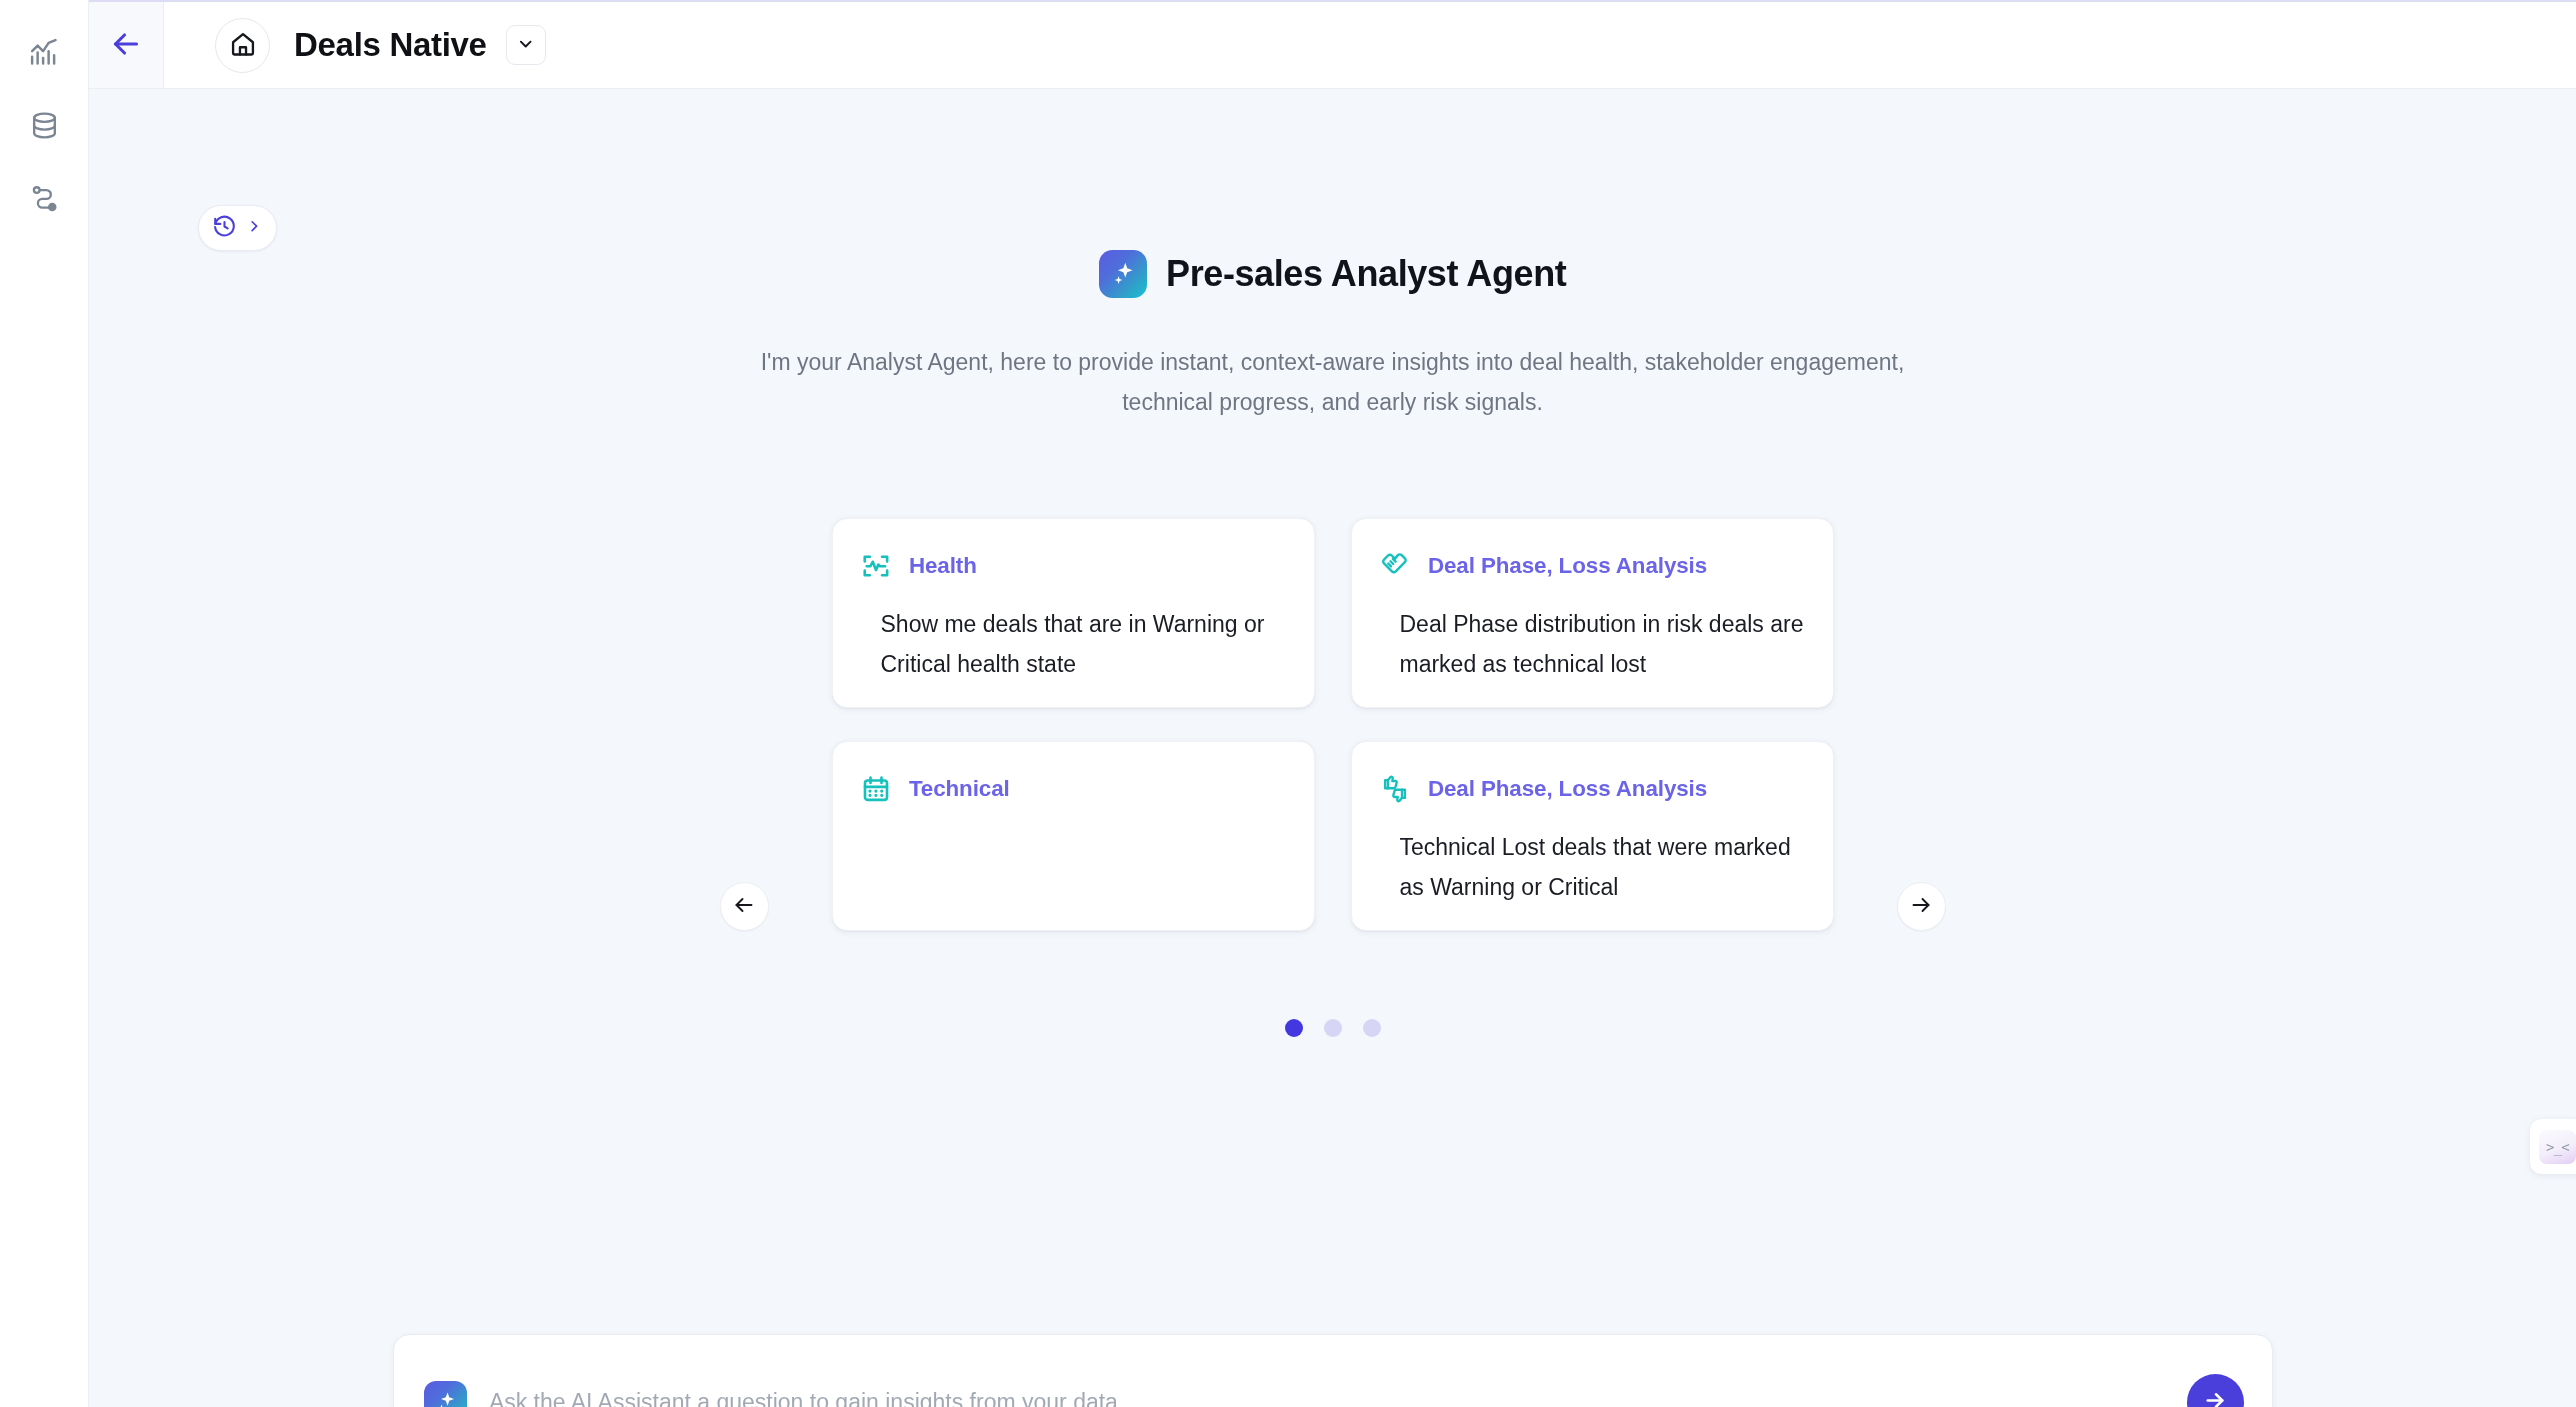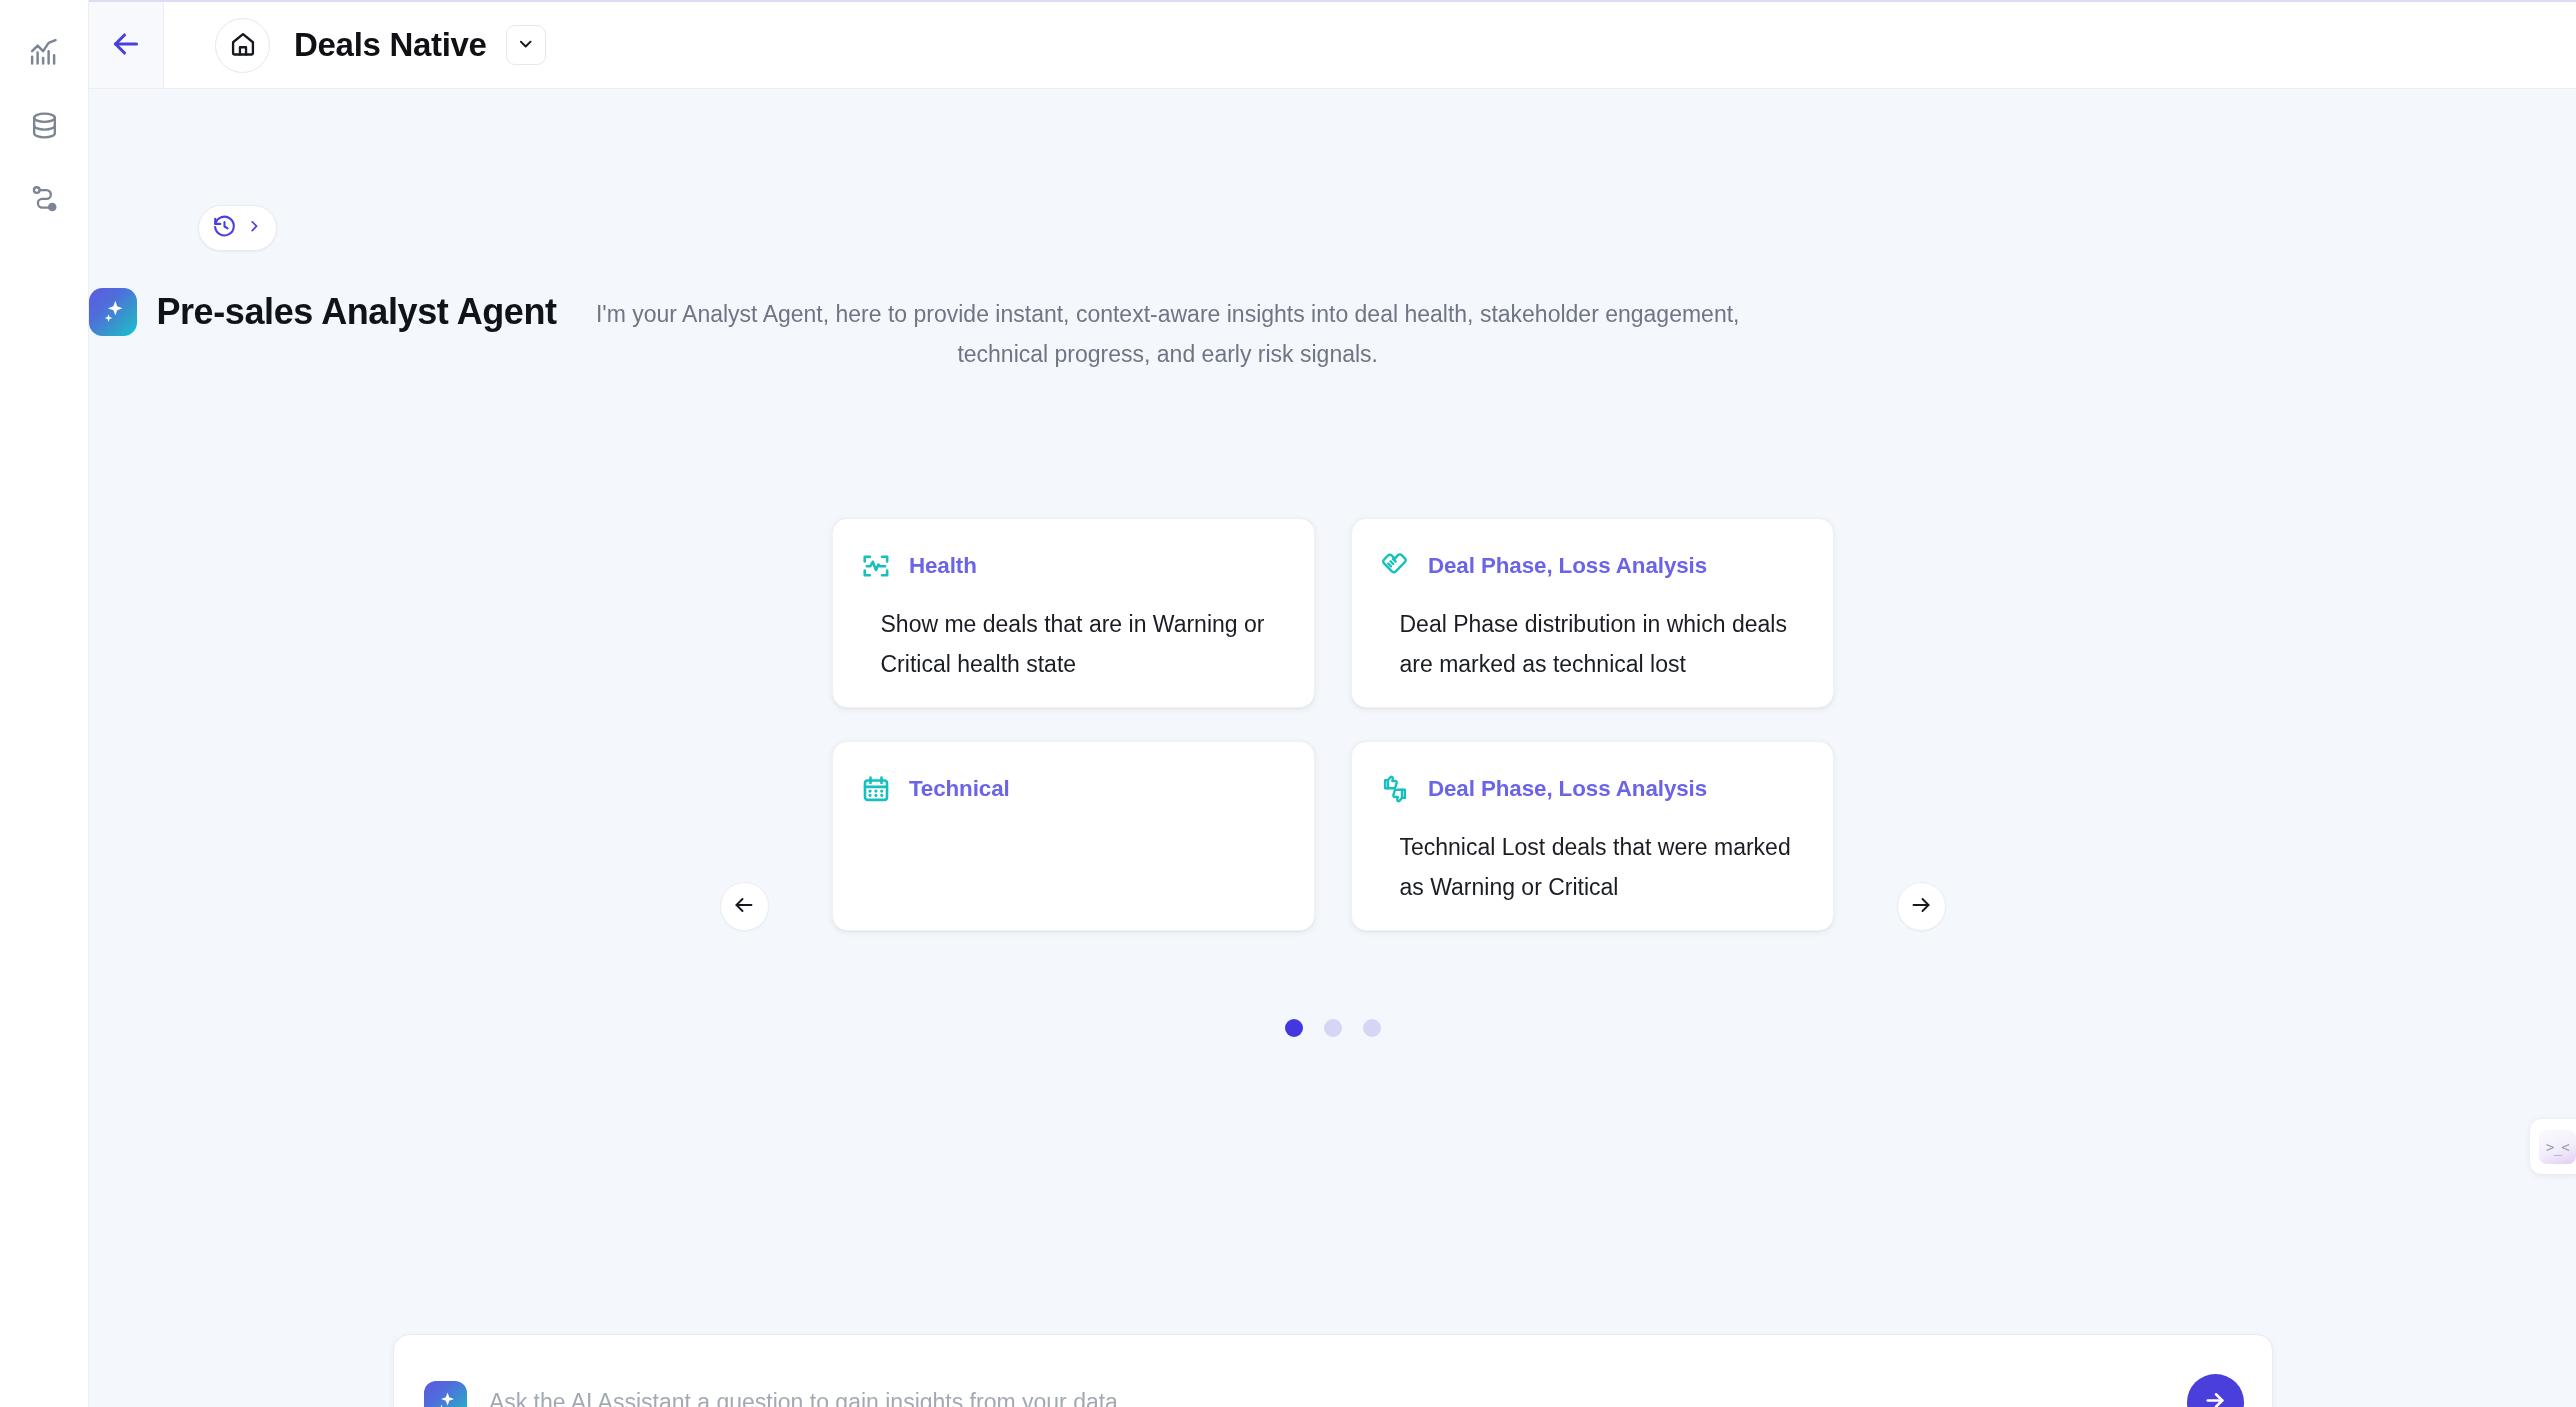--- a/index.html
+++ b/index.html
@@ -137,21 +137,21 @@
     box-shadow: 0 0.7px 2.2px rgba(17,24,39,.07);
     cursor: pointer;
   }
 
   
   .hero {
     position: absolute;
     left: 0; right: 0;
     top: 161px;
     display: flex;
-    flex-direction: row;
+    flex-direction: column;
     align-items: center;
   }
   .hero-head {
     display: flex;
     align-items: center;
     gap: 19.4px;
   }
   .spark-tile {
     width: 48px;
     height: 48px;
@@ -449,21 +449,21 @@
           <div class="card">
             <div class="card-head">
               <span class="card-icon">
                 <svg width="30" height="30" viewBox="0 0 24 24" fill="none" stroke="#15c0bd" stroke-width="1.9" stroke-linecap="round" stroke-linejoin="round">
                   <path d="M12 6.1L9.4 3.6a2.1 2.1 0 0 0-3 0L3.2 6.9a2.1 2.1 0 0 0 0 3l6.3 6.4a2.2 2.2 0 0 0 3.1 0l7.3-7.4a2.1 2.1 0 0 0 0-3l-2.6-2.6a2.1 2.1 0 0 0-3 0z"></path>
                   <path d="M6.6 10.1l2.2 2.2M8.4 8.2l2.2 2.2M10.3 6.3l2.2 2.2"></path>
                 </svg>
               </span>
               <span class="card-cat">Deal Phase, Loss Analysis</span>
             </div>
-            <div class="card-body">Deal Phase distribution in which deals are marked as technical lost</div>
+            <div class="card-body">Deal Phase distribution in risk deals are marked as technical lost</div>
           </div>
 
           <div class="card">
             <div class="card-head">
               <span class="card-icon">
                 <svg width="30" height="30" viewBox="0 0 24 24" fill="none" stroke="#15c0bd" stroke-width="2.1" stroke-linecap="round" stroke-linejoin="round">
                   <rect x="3.2" y="5.2" width="17.6" height="15.5" rx="2.2"></rect>
                   <path d="M7.6 2.9v4.3M16.4 2.9v4.3M3.2 10.3h17.6"></path>
                   <path d="M7.2 13.6h.02M11.9 13.6h.02M16.6 13.6h.02M7.2 17h.02M11.9 17h.02M16.6 17h.02" stroke-width="2.6"></path>
                 </svg>

